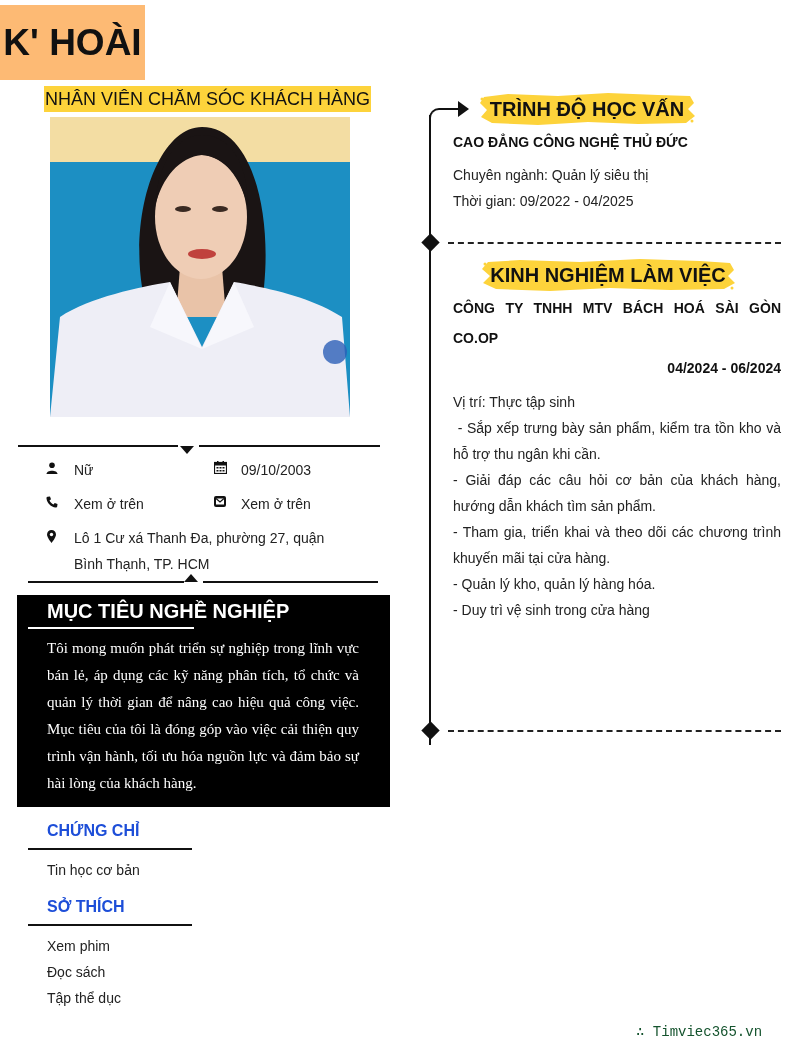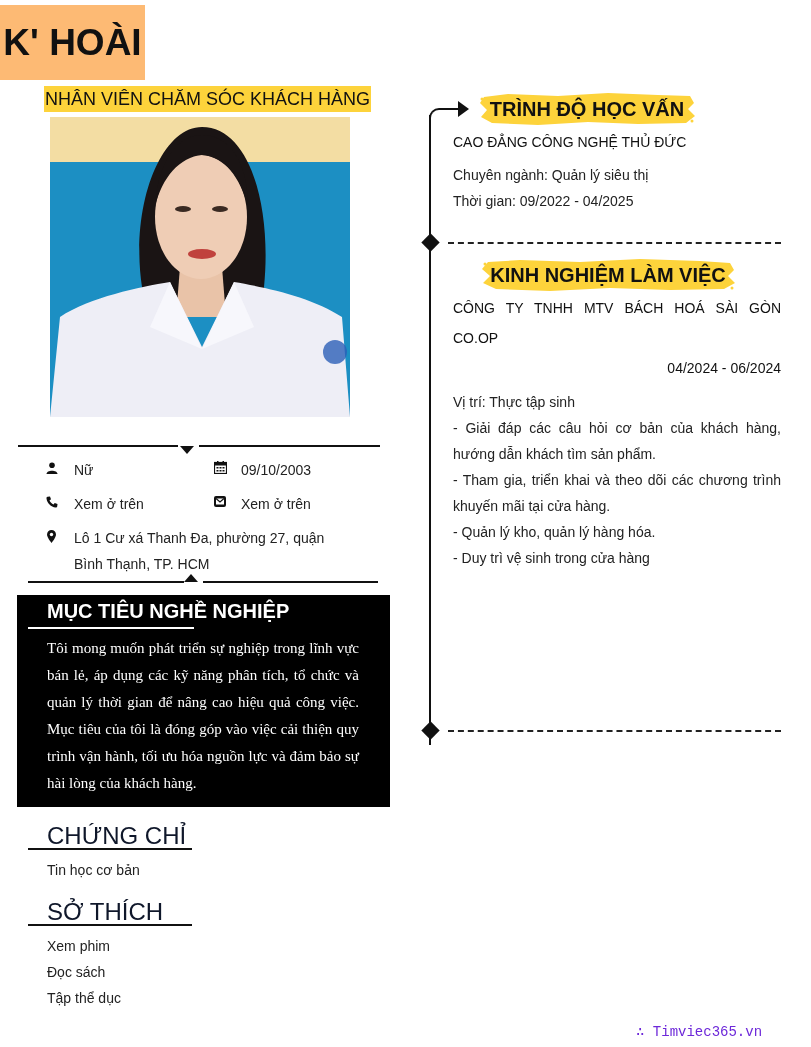--- a/index.html
+++ b/index.html
@@ -57,21 +57,21 @@
       left: 30px; top: 5px; font-size: 20px; font-weight: bold; color: #fff; white-space: nowrap;
     }
     .objective-underline { left: 11px; top: 32px; width: 166px; height: 2px; background: #fff; }
     .objective-text {
       left: 30px; top: 40px; width: 312px;
       font-family: "Liberation Serif", "DejaVu Serif", serif;
       font-size: 15px; line-height: 27px; color: #fff; text-align: justify;
     }
 
     
-    .sec-title { font-size: 24px; font-weight: normal; color: #0f172a; white-space: nowrap; }
+    .sec-title { font-size: 16px; font-weight: bold; color: #1d4ed8; white-space: nowrap; }
     .sec-underline { height: 2px; background: #111; }
     .sec-item { font-size: 14px; color: #222; line-height: 26px; white-space: nowrap; }
 
     
     .timeline-line { left: 429px; top: 115px; width: 2px; height: 630px; background: #111; }
     .timeline-corner {
       left: 429px; top: 108px; width: 14px; height: 14px;
       border-left: 2px solid #111; border-top: 2px solid #111; border-top-left-radius: 10px;
     }
     .timeline-arrow-line { left: 440px; top: 108px; width: 20px; height: 2px; background: #111; }
@@ -89,27 +89,27 @@
 
     
     .brush {
       display: flex; align-items: center; justify-content: center;
     }
     .brush svg { position: absolute; left: 0; top: 0; }
     .brush span {
       position: relative; font-size: 20px; font-weight: bold; color: #111; white-space: nowrap;
     }
 
-    .r-bold { font-size: 14px; font-weight: normal; color: #111; }
+    .r-bold { font-size: 14px; font-weight: bold; color: #111; }
     .r-text { font-size: 14px; color: #222; }
     .r-para { font-size: 14px; color: #222; line-height: 26px; text-align: justify; }
 
     .watermark {
       left: 636px; top: 1023px; font-family: "Liberation Mono", "DejaVu Sans Mono", monospace;
-      font-size: 14px; color: #6d28d9; white-space: nowrap;
+      font-size: 14px; color: #14532d; white-space: nowrap;
     }
   </style>
 </head>
 <body>
 
 <div class="abs name-box">
   <span>K' HOÀI</span>
 </div>
 
 <div class="abs job-title">NHÂN VIÊN CHĂM SÓC KHÁCH HÀNG</div>
@@ -241,20 +241,21 @@
       <circle cx="252" cy="31" r="1.5" fill="#FDD33B"></circle>
   </svg>
   <span>KINH NGHIỆM LÀM VIỆC</span>
 </div>
 <div class="abs r-bold" style="left:453px; top:300px; width:328px; text-align:justify; text-align-last:justify;">CÔNG TY TNHH MTV BÁCH HOÁ SÀI GÒN</div>
 <div class="abs r-bold" style="left:453px; top:330px;">CO.OP</div>
 <div class="abs r-bold" style="left:453px; top:360px; width:328px; text-align:right;">04/2024 - 06/2024</div>
 <div class="abs r-text" style="left:453px; top:394px;">Vị trí: Thực tập sinh</div>
 
 <div class="abs" style="left:453px; top:415px; width:328px;">
+  <div class="r-para" style="white-space:pre-wrap;"> - Sắp xếp trưng bày sản phẩm, kiểm tra tồn kho và hỗ trợ thu ngân khi cần.</div>
   <div class="r-para">- Giải đáp các câu hỏi cơ bản của khách hàng, hướng dẫn khách tìm sản phẩm.</div>
   <div class="r-para">- Tham gia, triển khai và theo dõi các chương trình khuyến mãi tại cửa hàng.</div>
   <div class="r-para">- Quản lý kho, quản lý hàng hóa.</div>
   <div class="r-para">- Duy trì vệ sinh trong cửa hàng</div>
 </div>
 
 <div class="abs diamond" style="left:424px; top:724px;"></div>
 <div class="abs dash-line" style="left:448px; top:730px; width:333px;"></div>
 
 <div class="abs watermark">∴ Timviec365.vn</div>

